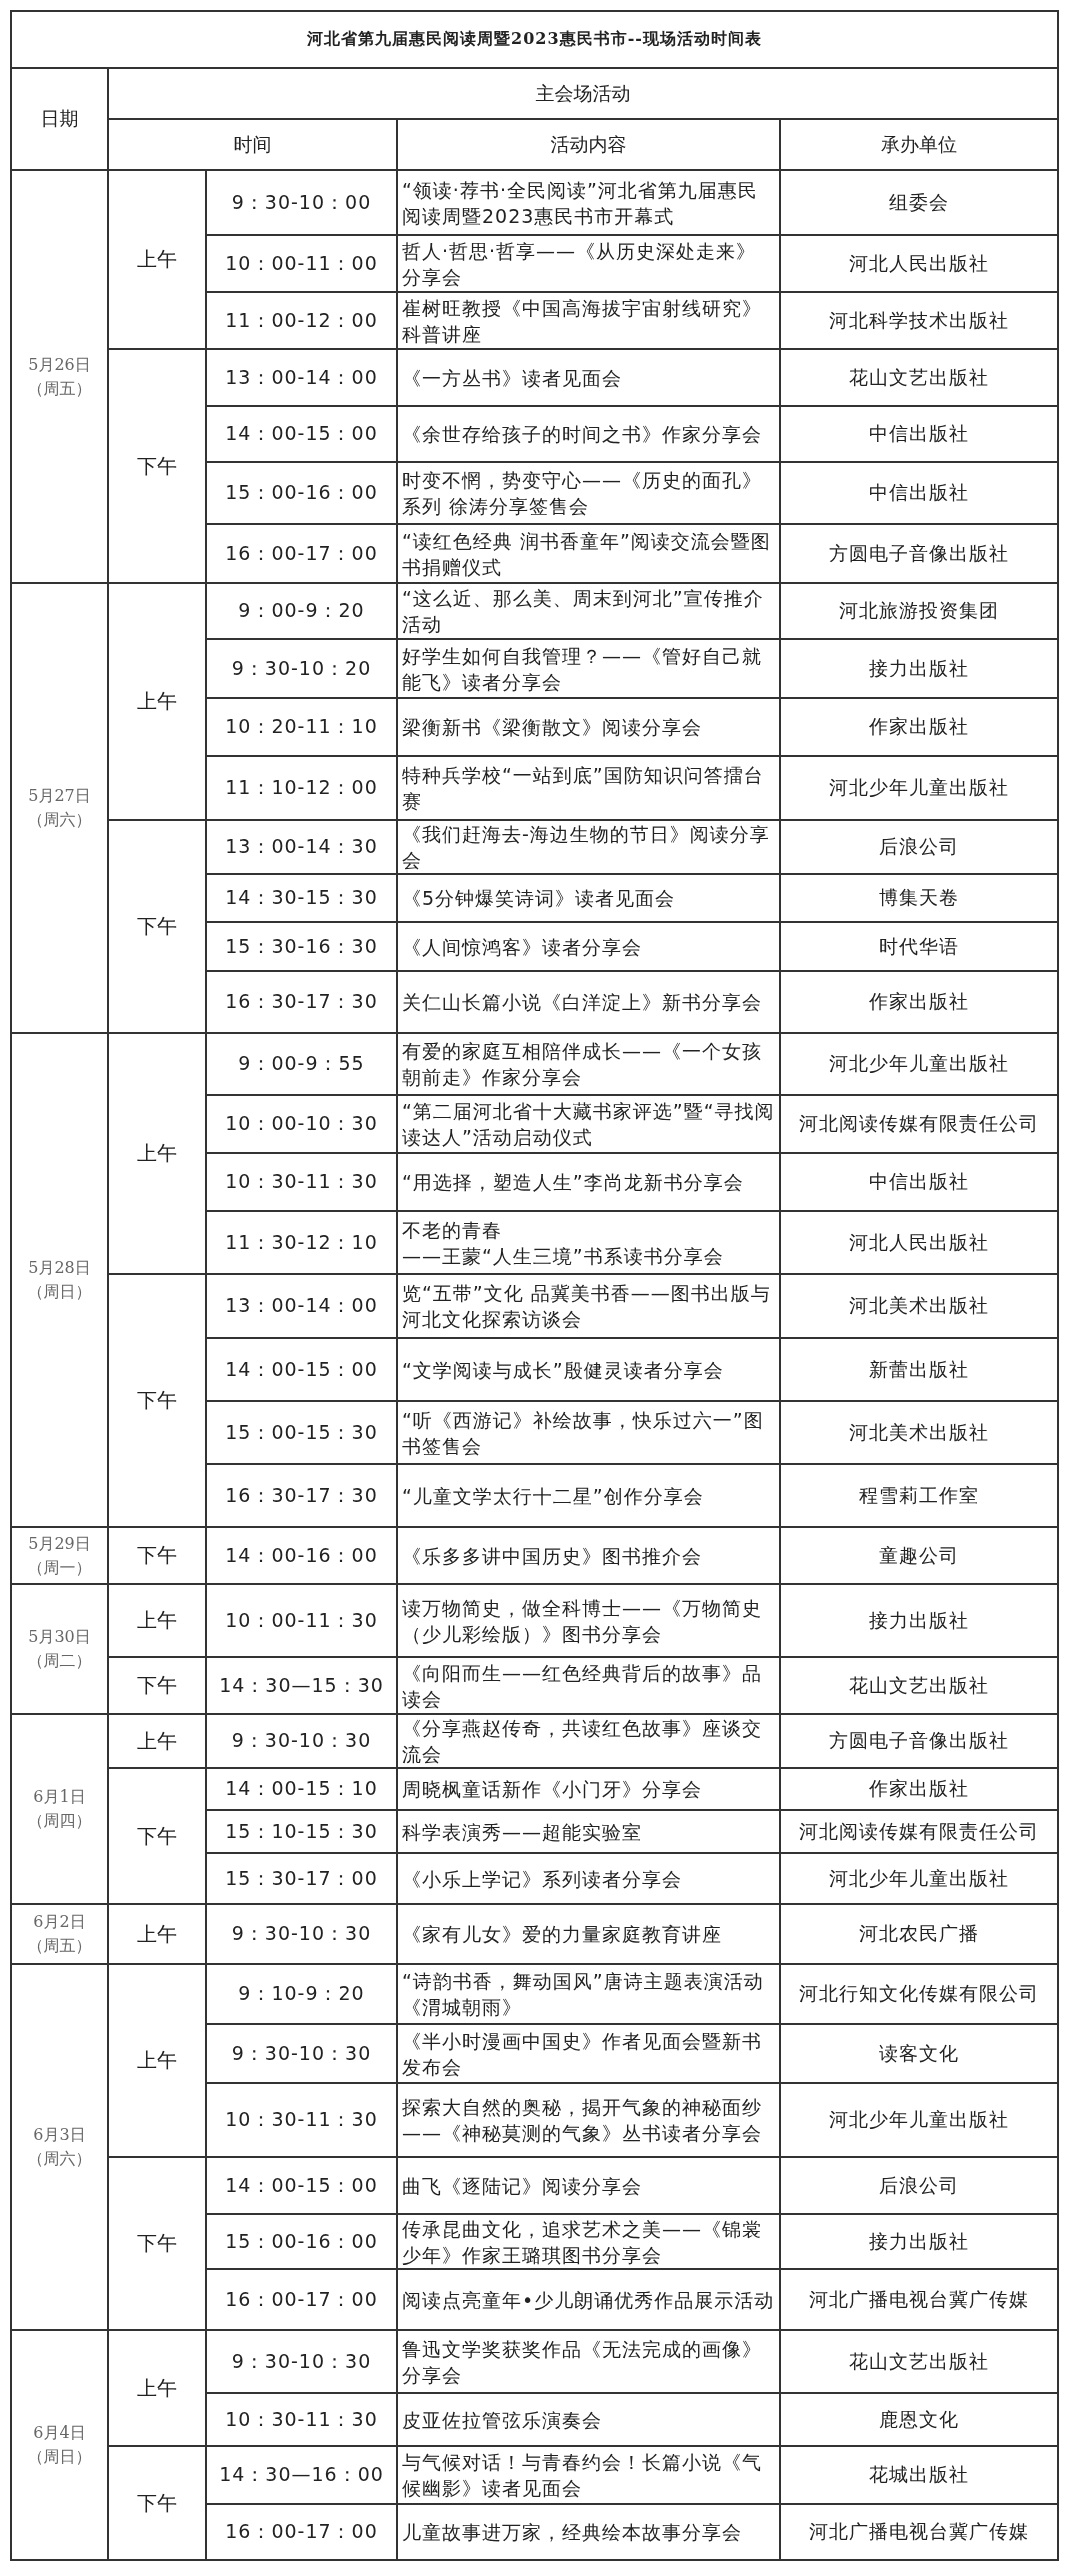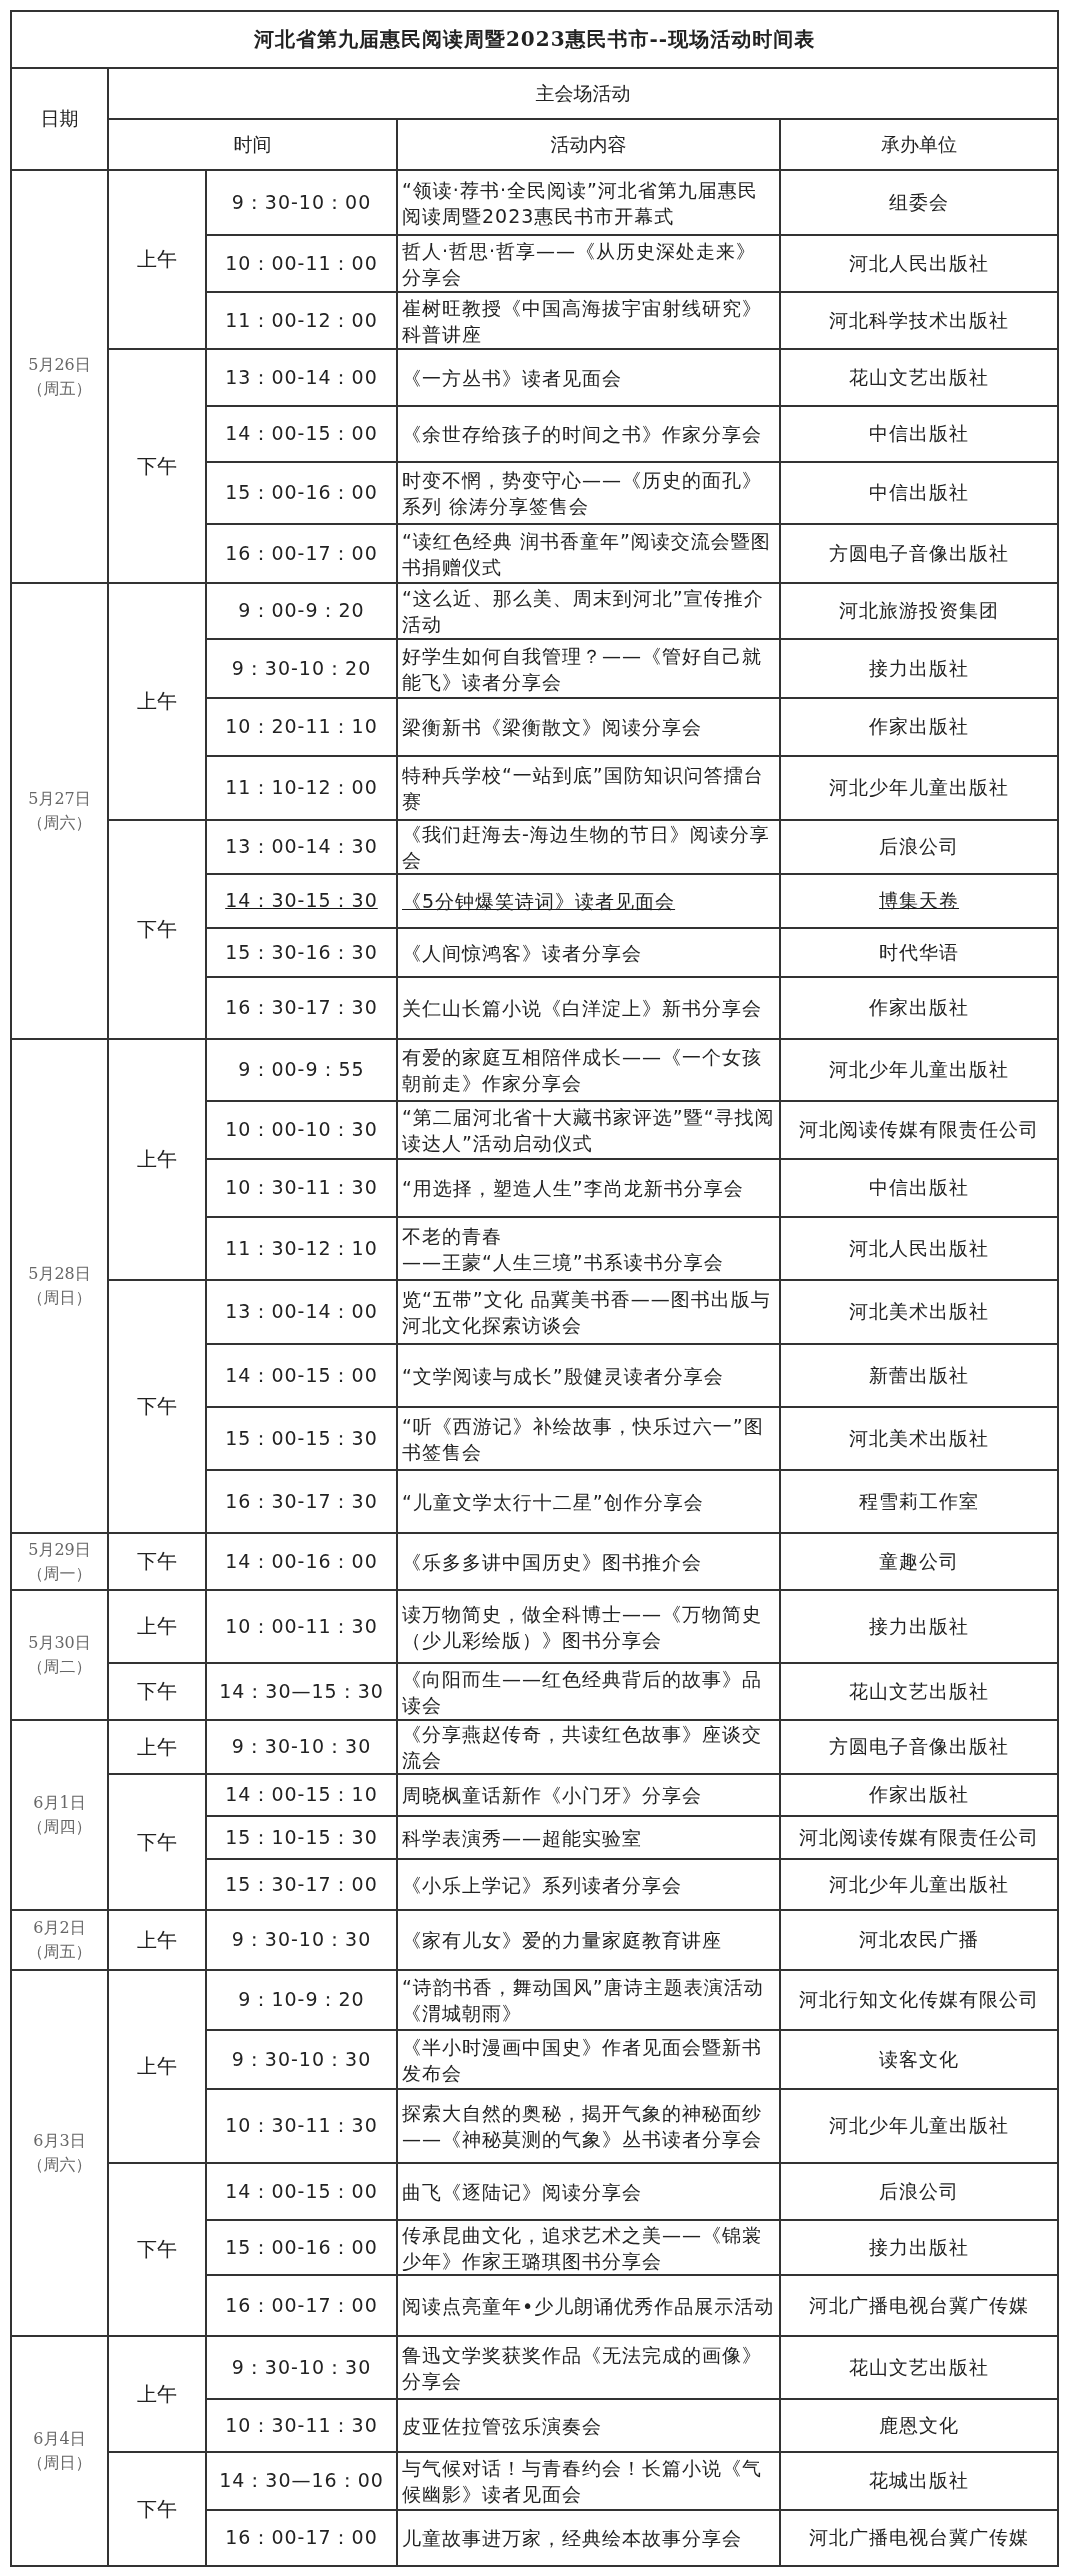--- a/index.html
+++ b/index.html
@@ -2,21 +2,21 @@
 <html><head>
 <meta charset="utf-8">
 <style>
   html, body { margin: 0; padding: 0; background: #ffffff; }
   body { width: 1067px; height: 2576px; position: relative; overflow: hidden;
          font-family: "DejaVu Sans", "Liberation Sans", sans-serif; color: #1a1a1a; }
   #sheet { position: absolute; left: 10px; top: 10px; width: 1046px; }
   table { border-collapse: collapse; table-layout: fixed; width: 1046px; }
   td, th { border: 2px solid #333; padding: 0; vertical-align: middle; font-weight: normal; }
   .title { height: 55px; text-align: center; font-family: "DejaVu Serif", "Liberation Serif", serif;
-           font-size: 20px; font-weight: bold; letter-spacing: 1px; color: #222; }
+           font-size: 16px; font-weight: bold; letter-spacing: 1px; color: #222; }
   .hdr { text-align: center; font-size: 19px; color: #222; }
   .date { text-align: center; font-family: "DejaVu Serif", "Liberation Serif", serif;
           font-size: 16px; color: #666; line-height: 24px; }
   .period { text-align: center; font-size: 20px; color: #222; }
   .time { text-align: center; font-size: 19px; letter-spacing: 1px; color: #222; white-space: nowrap; }
   .content { text-align: left; font-size: 19px; line-height: 26px; padding: 0 4px 0 4px;
              letter-spacing: 1px; color: #222; }
   .org { text-align: center; font-size: 19px; letter-spacing: 1px; color: #222; white-space: nowrap; }
   .date span { display: block; }
 </style>
@@ -112,21 +112,21 @@
           <td class="time">11：10-12：00</td>
           <td class="content" style="white-space: pre-line;">特种兵学校“一站到底”国防知识问答擂台赛</td>
           <td class="org">河北少年儿童出版社</td>
         </tr>
         <tr style="height: 51px;">
           <td rowspan="4" class="period">下午</td>
           <td class="time">13：00-14：30</td>
           <td class="content" style="white-space: pre-line;">《我们赶海去-海边生物的节日》阅读分享会</td>
           <td class="org">后浪公司</td>
         </tr>
-        <tr style="height: 54px; text-decoration: underline;">
+        <tr style="height: 48px;">
           <td class="time">14：30-15：30</td>
           <td class="content" style="white-space: pre-line;">《5分钟爆笑诗词》读者见面会</td>
           <td class="org">博集天卷</td>
         </tr>
         <tr style="height: 49px;">
           <td class="time">15：30-16：30</td>
           <td class="content" style="white-space: pre-line;">《人间惊鸿客》读者分享会</td>
           <td class="org">时代华语</td>
         </tr>
         <tr style="height: 62px;">

